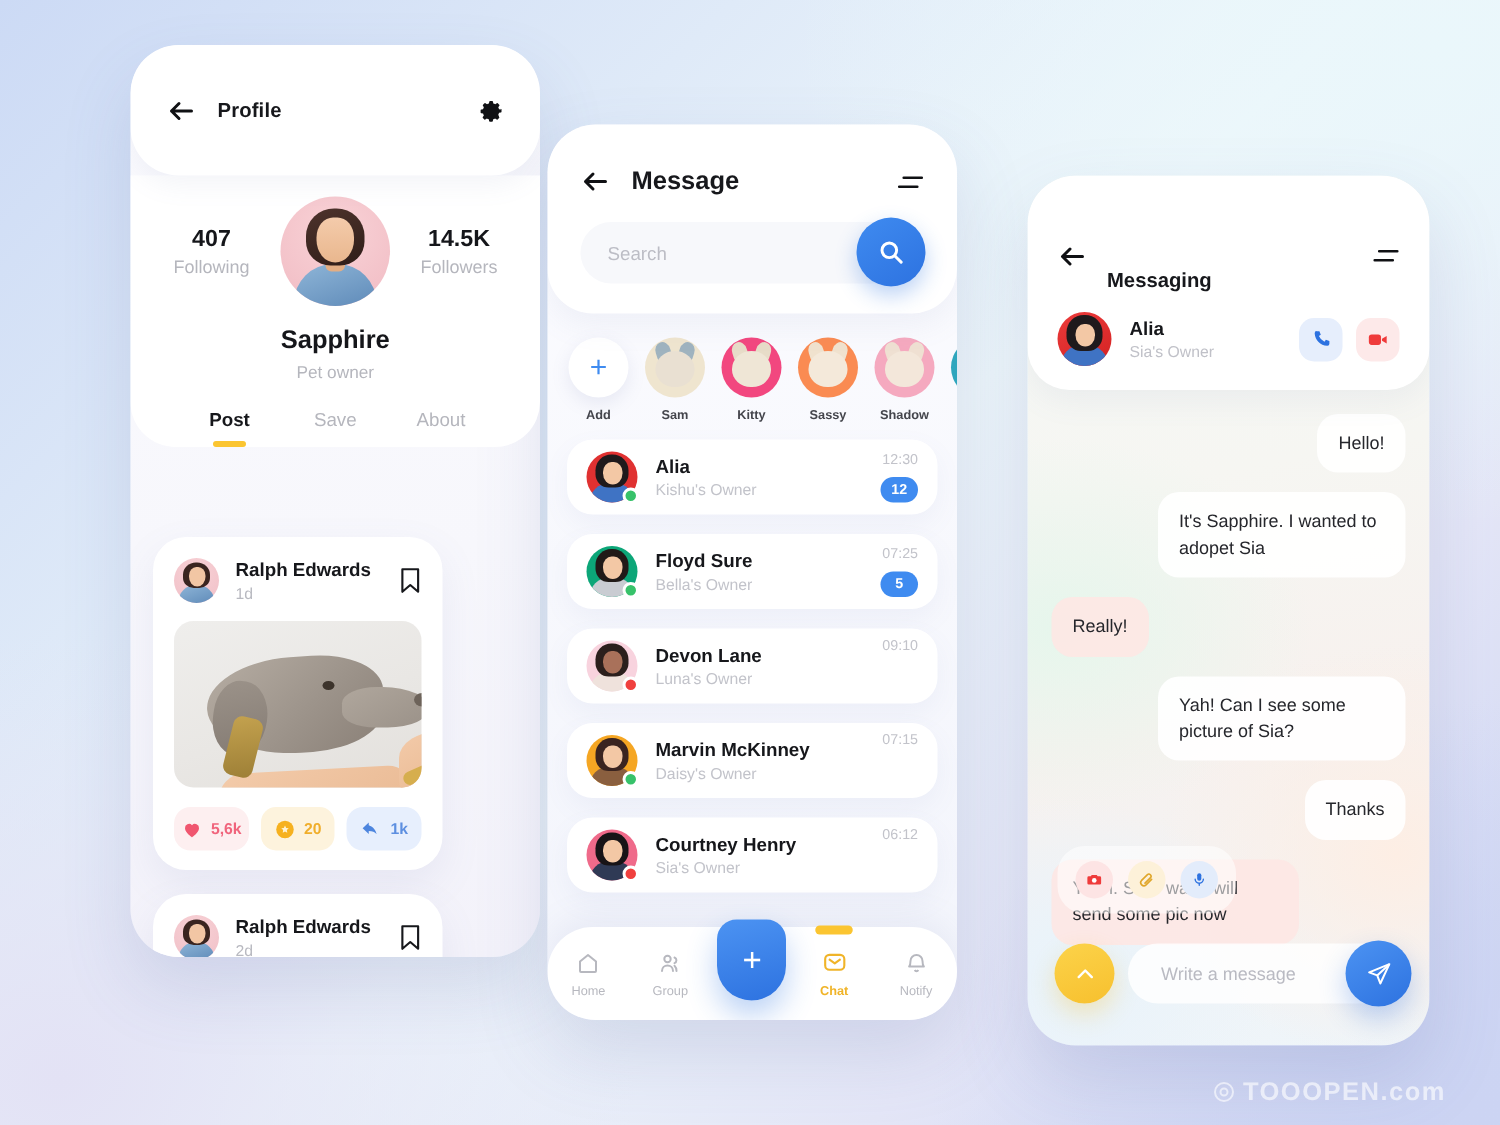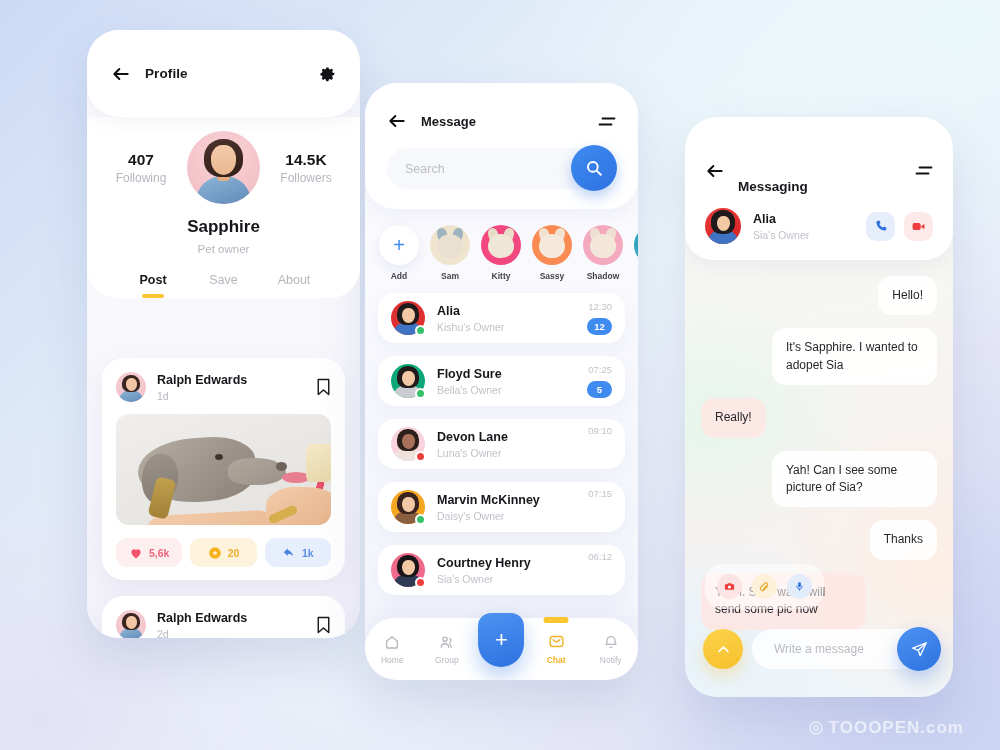--- a/index.html
+++ b/index.html
@@ -91,21 +91,21 @@
     font-size: 12.5px; color: #b5b6bd; font-weight: 400;
     padding-bottom: 11px; position: relative; text-align: center; width: 64px;
   }
   .p1-tab.active { color: #16171b; font-weight: 700; }
   .p1-tab.active::after {
     content: ""; position: absolute; left: 50%; transform: translateX(-50%);
     bottom: 0; width: 22px; height: 4px; border-radius: 3px; background: #fbc531;
   }
 
   .post-card {
-    position: absolute; left: 15px; width: 243px;
+    position: absolute; left: 15px; width: 193px;
     background: #fff; border-radius: 22px;
     box-shadow: 0 10px 26px rgba(120,130,180,.10);
     padding: 14px 14px 0;
   }
   #post1 { top: 328px; height: 222px; }
   #post2 { top: 566px; height: 78px; overflow: hidden; }
   .post-head { display: flex; align-items: center; }
   .post-av {
     width: 30px; height: 30px; border-radius: 50%; flex: none;
     background: radial-gradient(circle at 50% 30%, #f8d2d6, #f0bfc7);
@@ -200,21 +200,21 @@
     left: 365px; top: 83px; width: 273px; height: 597px;
     background: linear-gradient(180deg,#fcfcff 0%,#f7f8fd 50%,#f3f5fc 100%);
     box-shadow: 0 22px 48px rgba(90,100,160,.17);
   }
   .p2-head {
     background: #fff; border-radius: 32px 32px 30px 30px;
     padding: 28px 22px 20px; position: relative; z-index: 4;
     box-shadow: 0 8px 20px rgba(120,130,180,.09);
   }
   .p2-titlerow { display: flex; align-items: center; }
-  .p2-title { font-size: 13px; font-weight: 700; color: #17181c; margin-left: 14px; }
+  .p2-title { font-size: 17px; font-weight: 700; color: #17181c; margin-left: 14px; }
   .filter-ic { margin-left: auto; width: 18px; height: 13px; }
   .searchbar {
     margin-top: 17px; height: 41px; border-radius: 21px;
     background: #f7f8fb; display: flex; align-items: center;
     padding-left: 18px; position: relative;
   }
   .search-ph { font-size: 12.5px; color: #bcbdc5; }
   .search-btn {
     position: absolute; right: -1px; top: -3px;
     width: 46px; height: 46px; border-radius: 50%;

